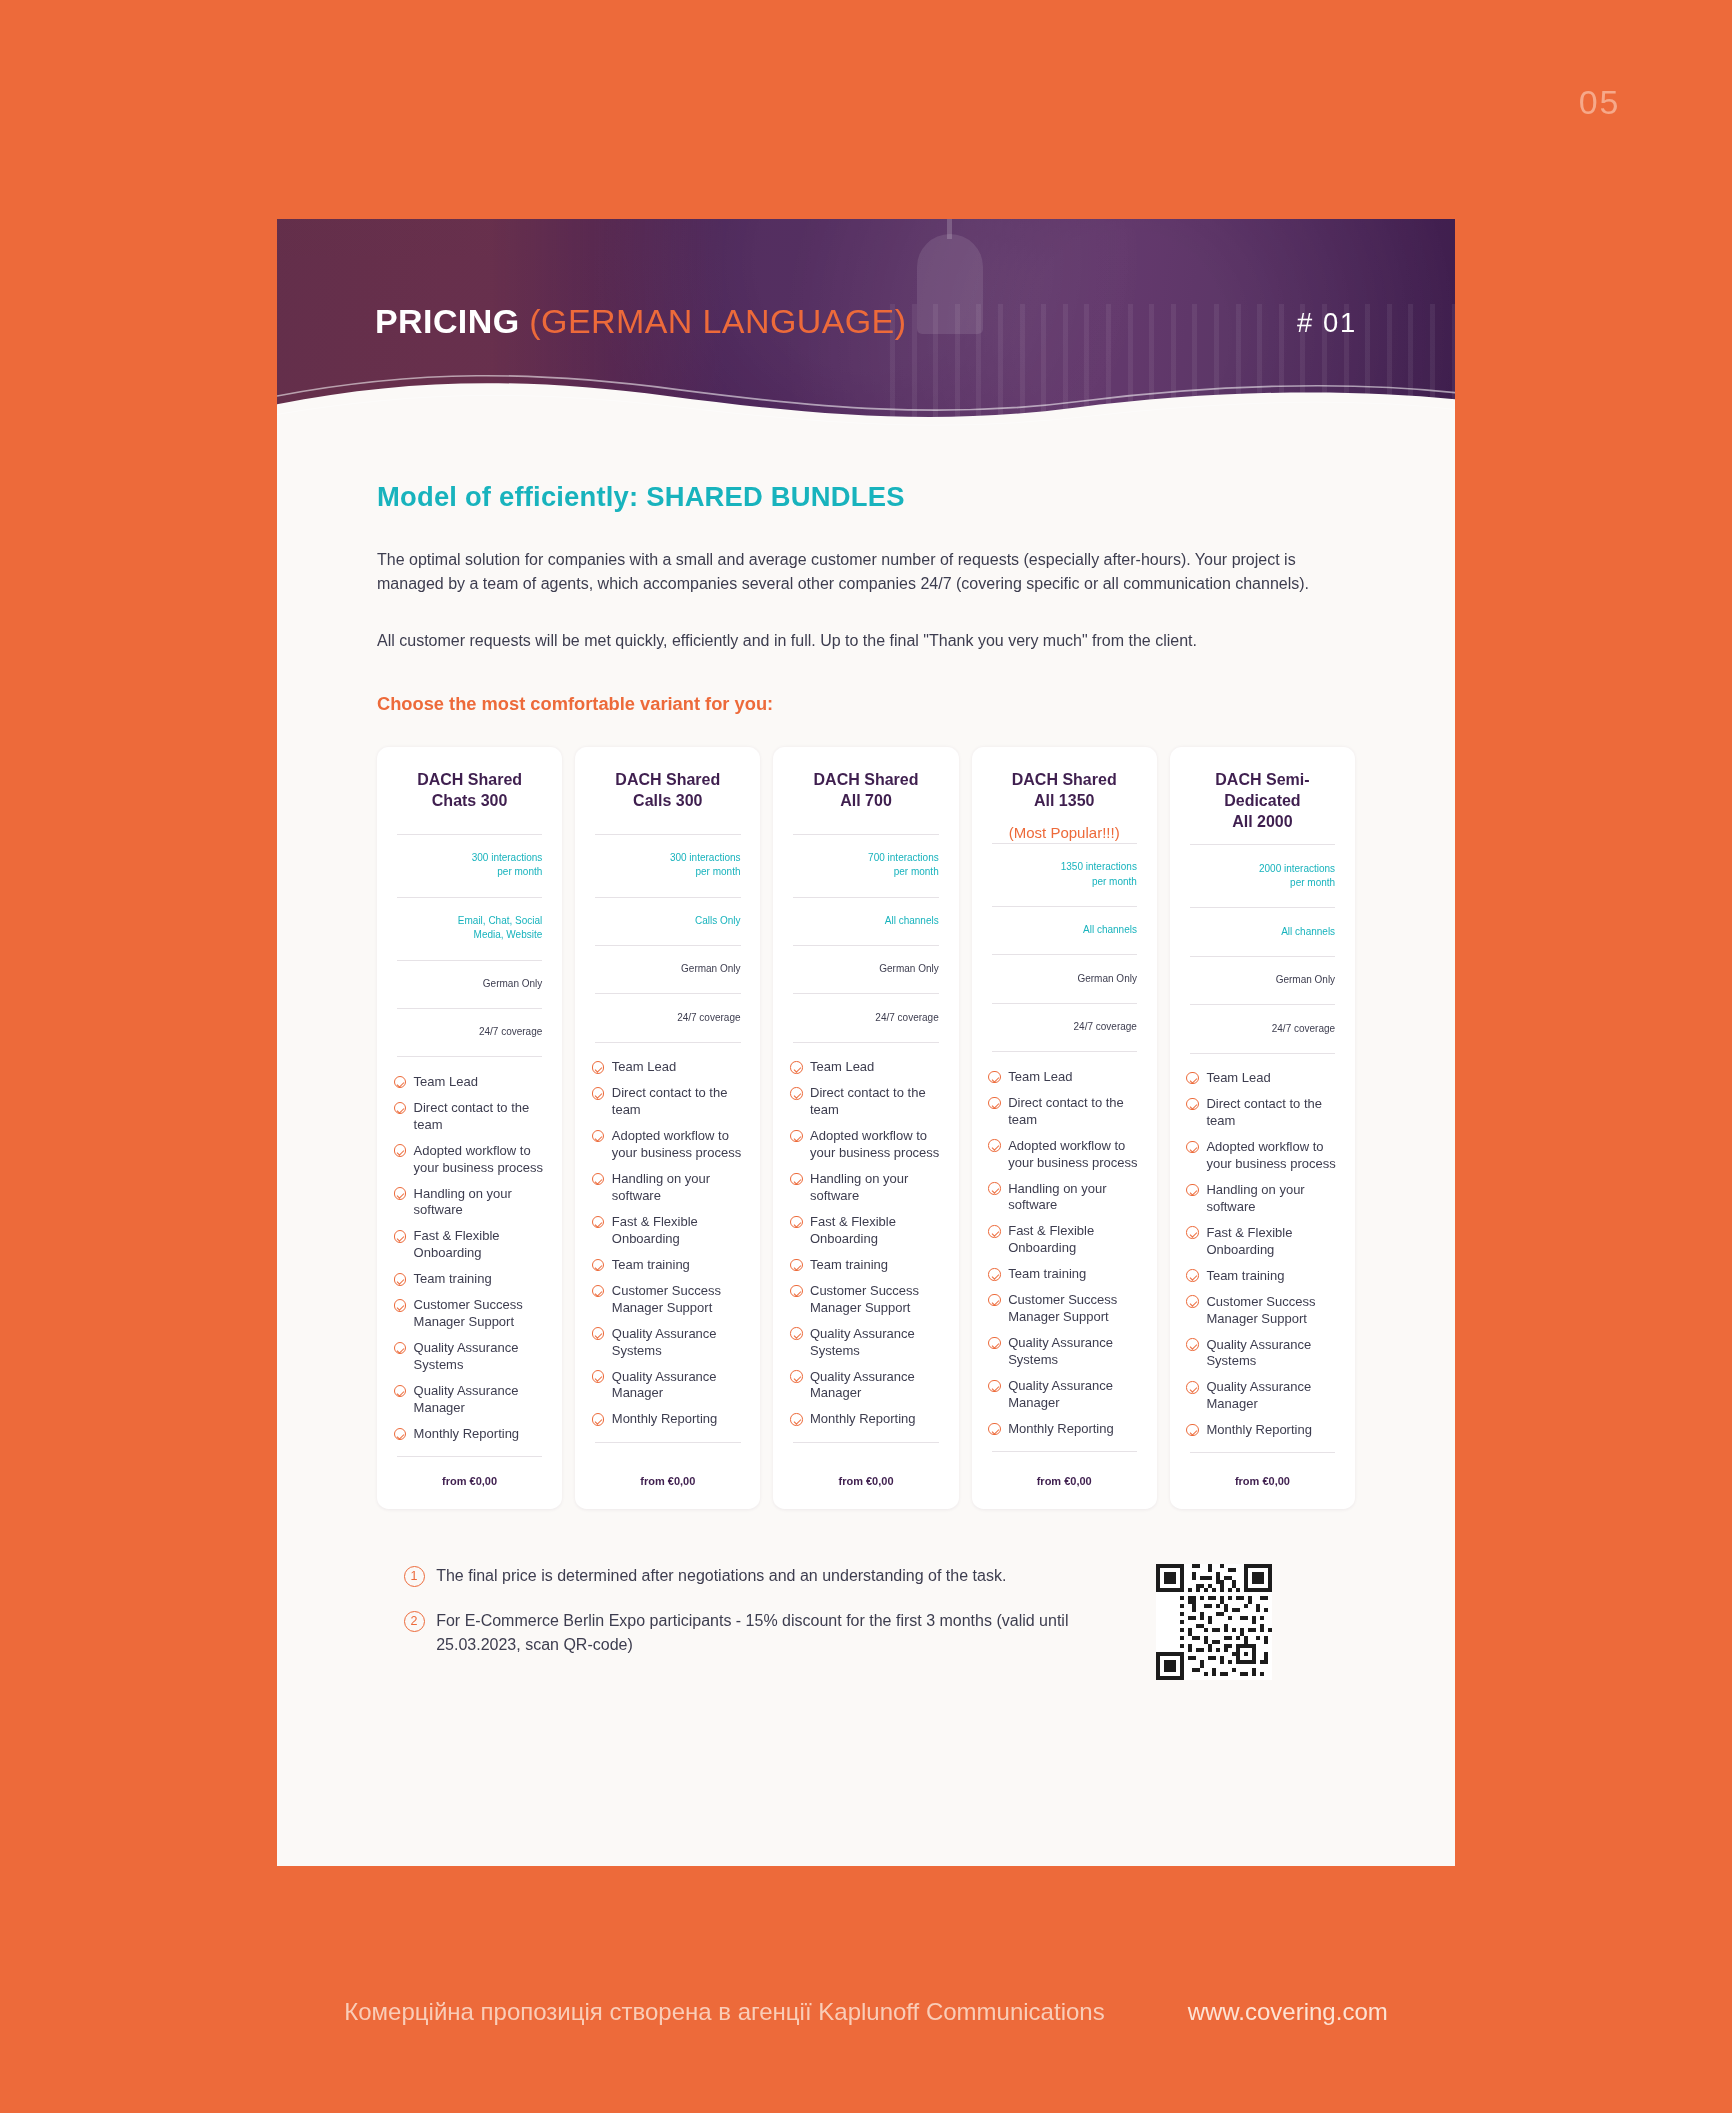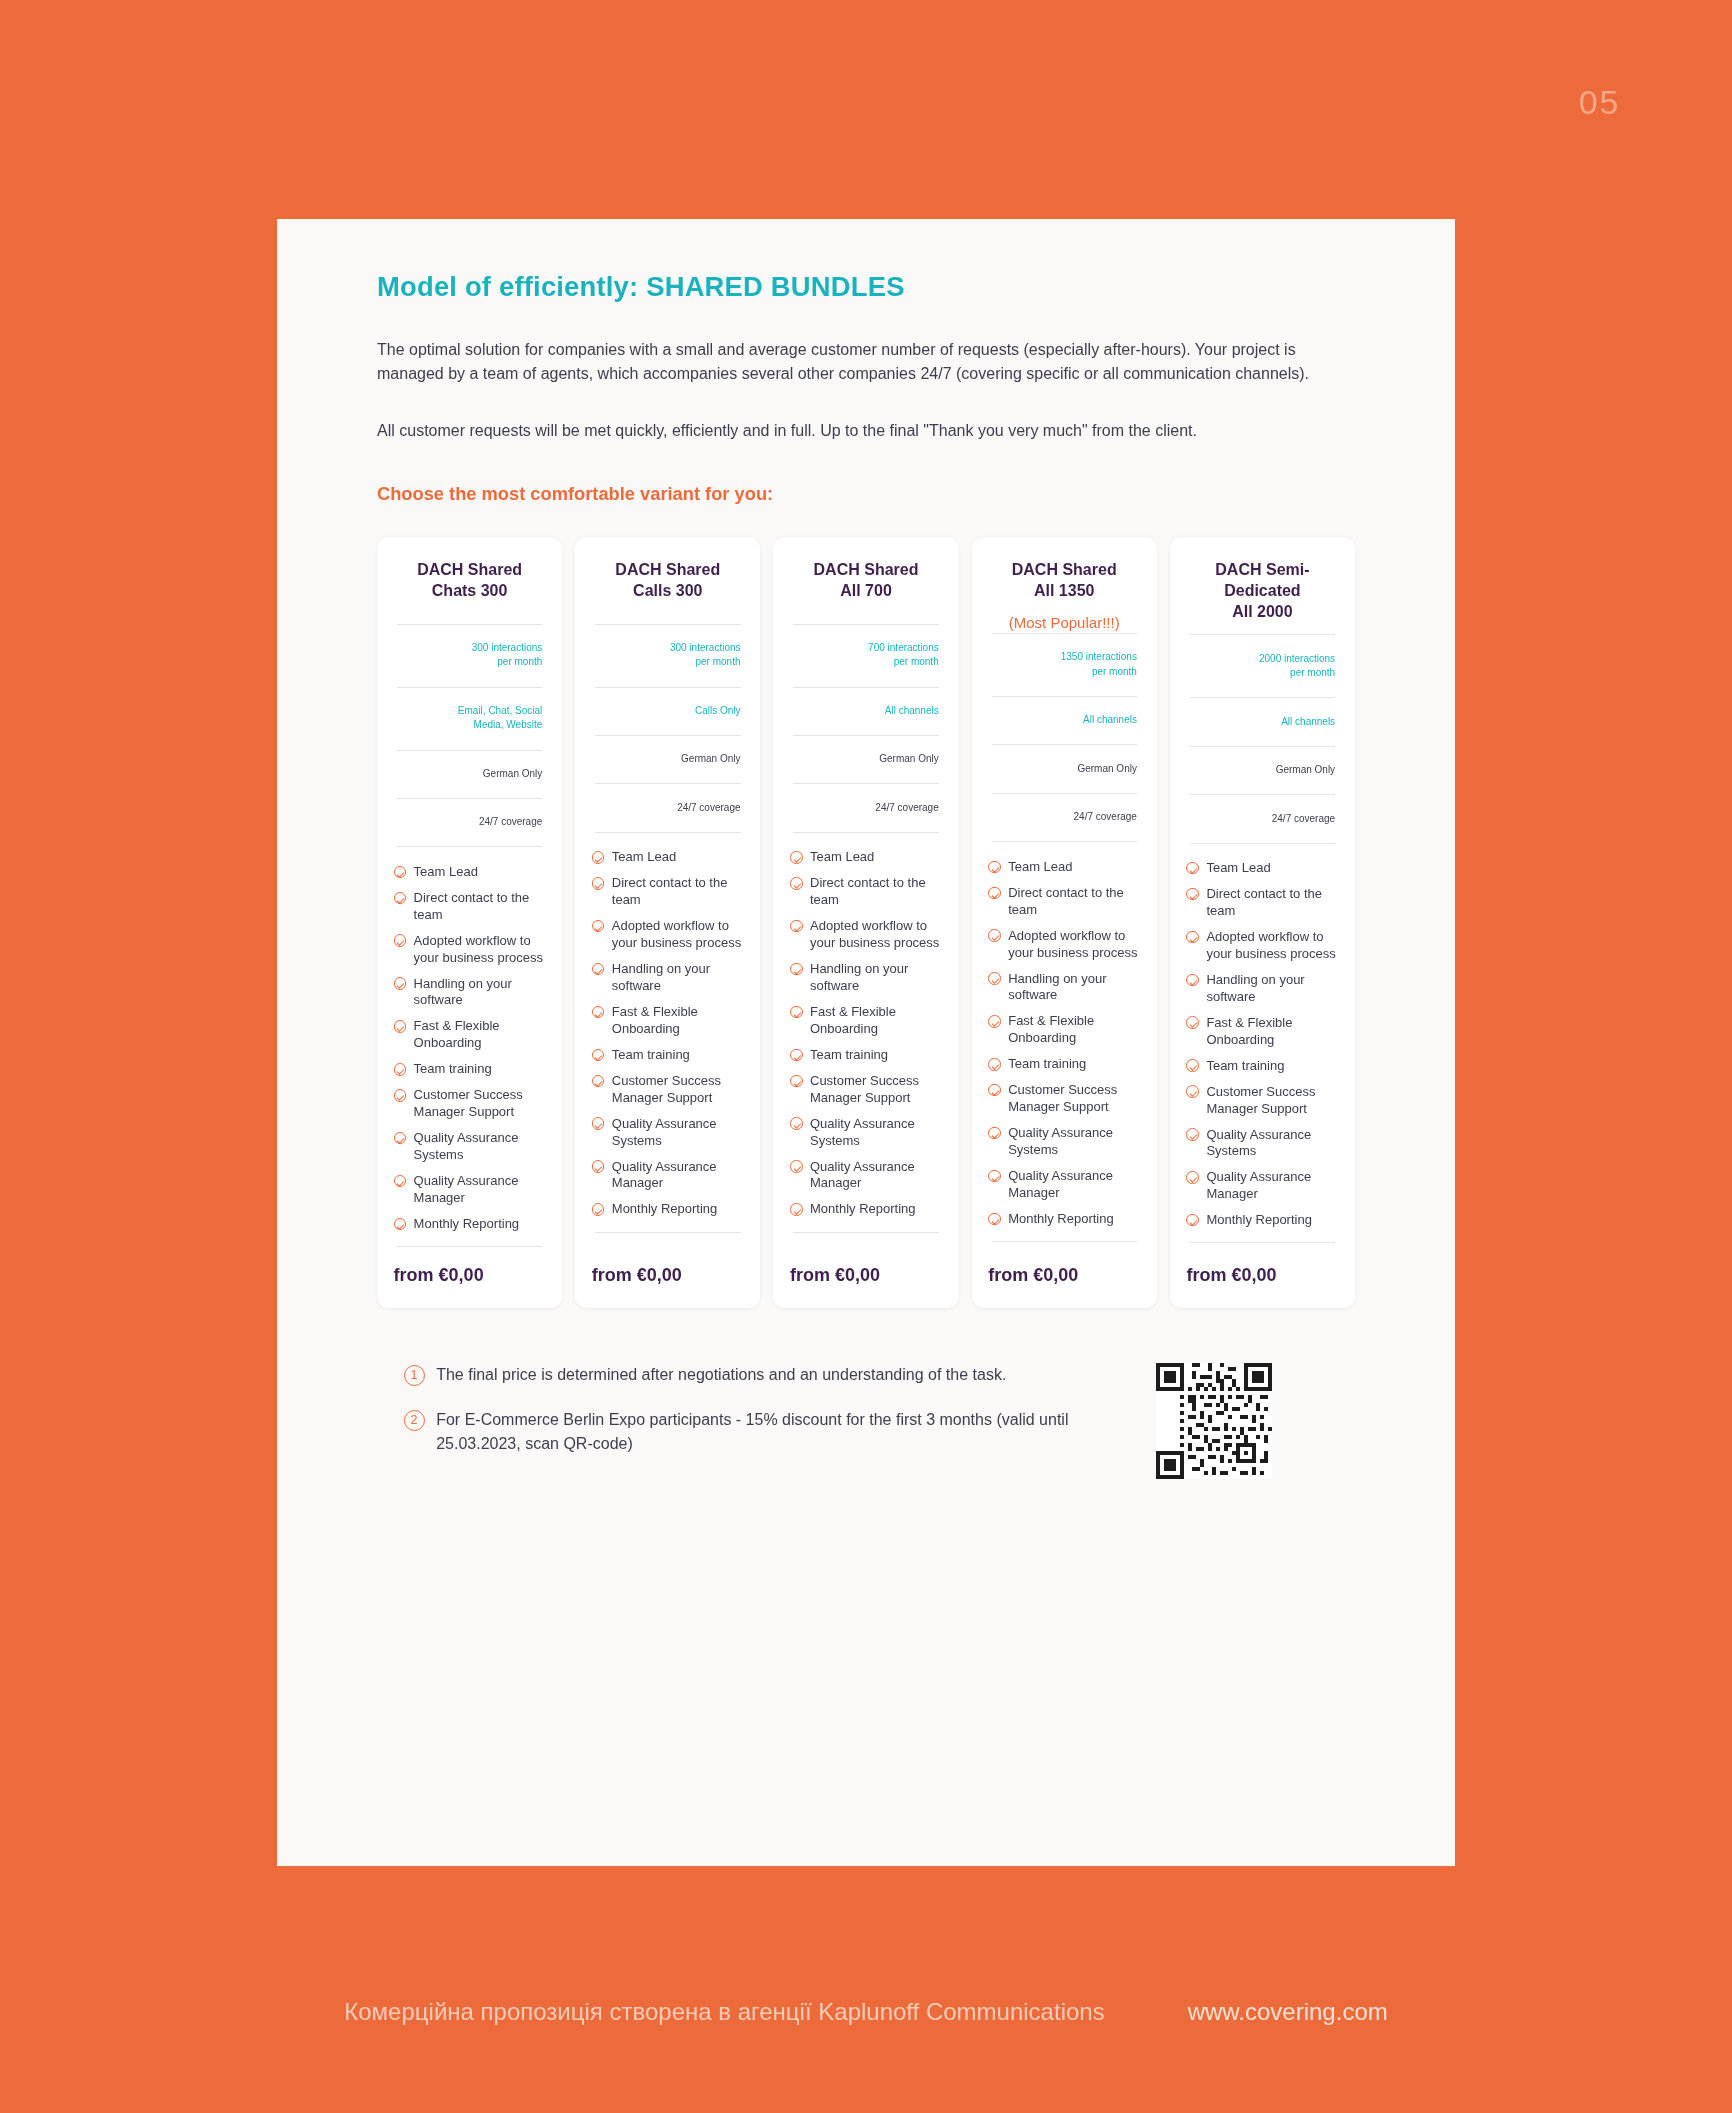--- a/index.html
+++ b/index.html
@@ -182,22 +182,22 @@
     position: absolute;
     left: 2.5px; top: 5px;
     width: 5.8px; height: 2.9px;
     border-left: 1.2px solid #ed6a3a;
     border-bottom: 1.2px solid #ed6a3a;
     transform: rotate(-45deg);
   }
   .price {
     margin-top: auto;
     padding: 18.3px 0 21.6px 0;
-    text-align: left;
-    font-size: 18px;
+    text-align: center;
+    font-size: 11px;
     font-weight: 700;
     color: #3f1f4f;
   }
   
   .notes-wrap {
     margin-top: 55px;
     display: flex;
     align-items: flex-start;
     justify-content: space-between;
     padding-left: 26.6px;
@@ -242,20 +242,37 @@
 </style>
 </head>
 <body>
 
 <div class="page">
 
   <div class="page-number">05</div>
 
   <div class="sheet">
 
+    <div class="band">
+      <div class="photo-ghost"></div>
+      <div class="dome"></div>
+      <div class="colonnade"></div>
+
+      <div class="band-title">
+        <span>PRICING</span>
+        <span class="paren">(GERMAN LANGUAGE)</span>
+      </div>
+      <div class="band-num"># 01</div>
+
+      <svg class="wave" viewBox="0 0 1418 72" preserveAspectRatio="none">
+        <path d="M0,40 C160,8 300,8 470,30 C640,52 790,66 960,44 C1120,24 1280,20 1418,34 L1418,72 L0,72 Z" fill="#fbf9f7"></path>
+        <path d="M0,30 C170,-2 310,0 480,22 C650,44 800,58 970,36 C1130,16 1290,12 1418,26" fill="none" stroke="#ffffff" stroke-width="2" opacity=".55"></path>
+        <path d="M0,52 C180,22 320,24 490,44 C660,64 810,74 980,54 C1140,36 1290,32 1418,46" fill="none" stroke="#ffffff" stroke-width="1.5" opacity=".35"></path>
+      </svg>
+    </div>
 
     <div class="body-wrap">
 
       <h1 class="model">Model of efficiently: SHARED BUNDLES</h1>
 
       <p class="para">The optimal solution for companies with a small and average customer number of requests (especially after-hours). Your project is managed by a team of agents, which accompanies several other companies 24/7 (covering specific or all communication channels).</p>
       <p class="para second">All customer requests will be met quickly, efficiently and in full. Up to the final "Thank you very much" from the client.</p>
 
       <p class="choose">Choose the most comfortable variant for you:</p>
 

